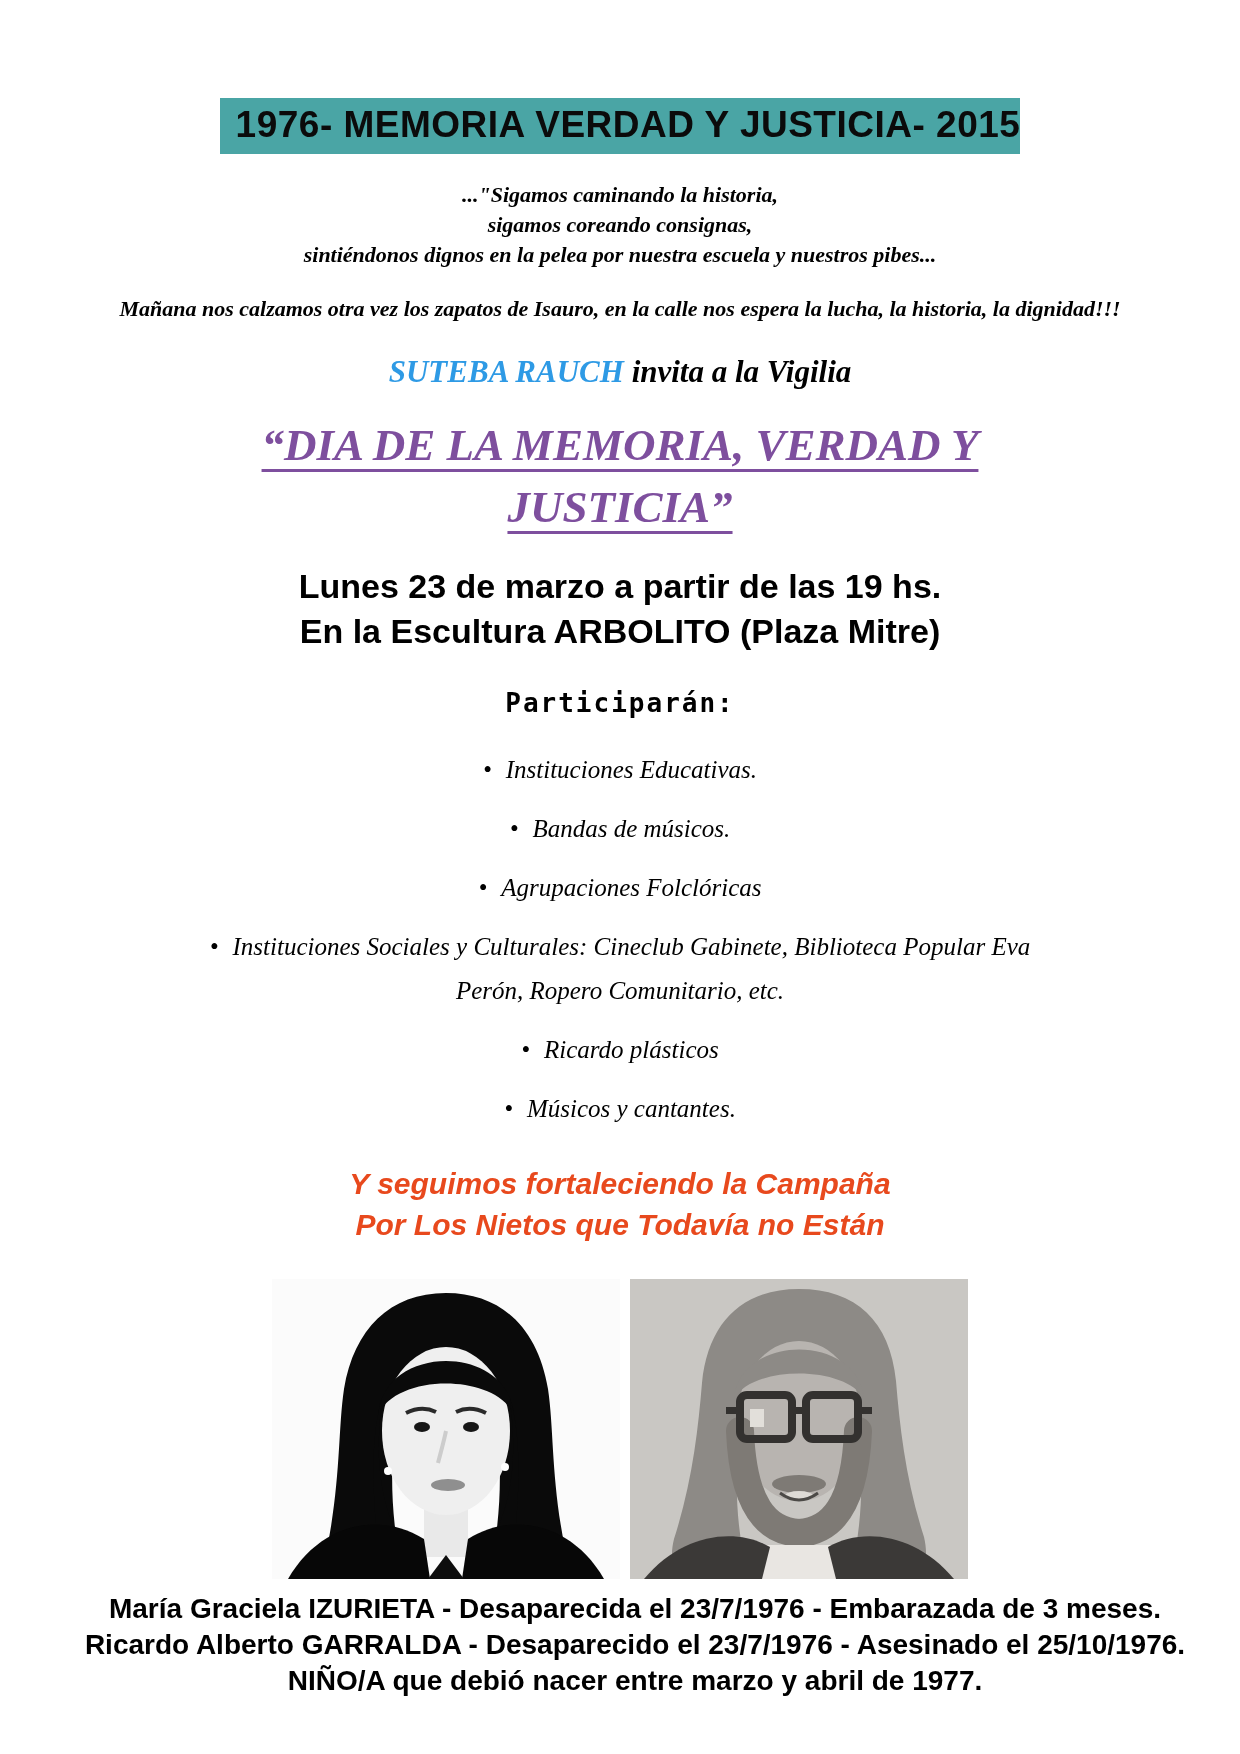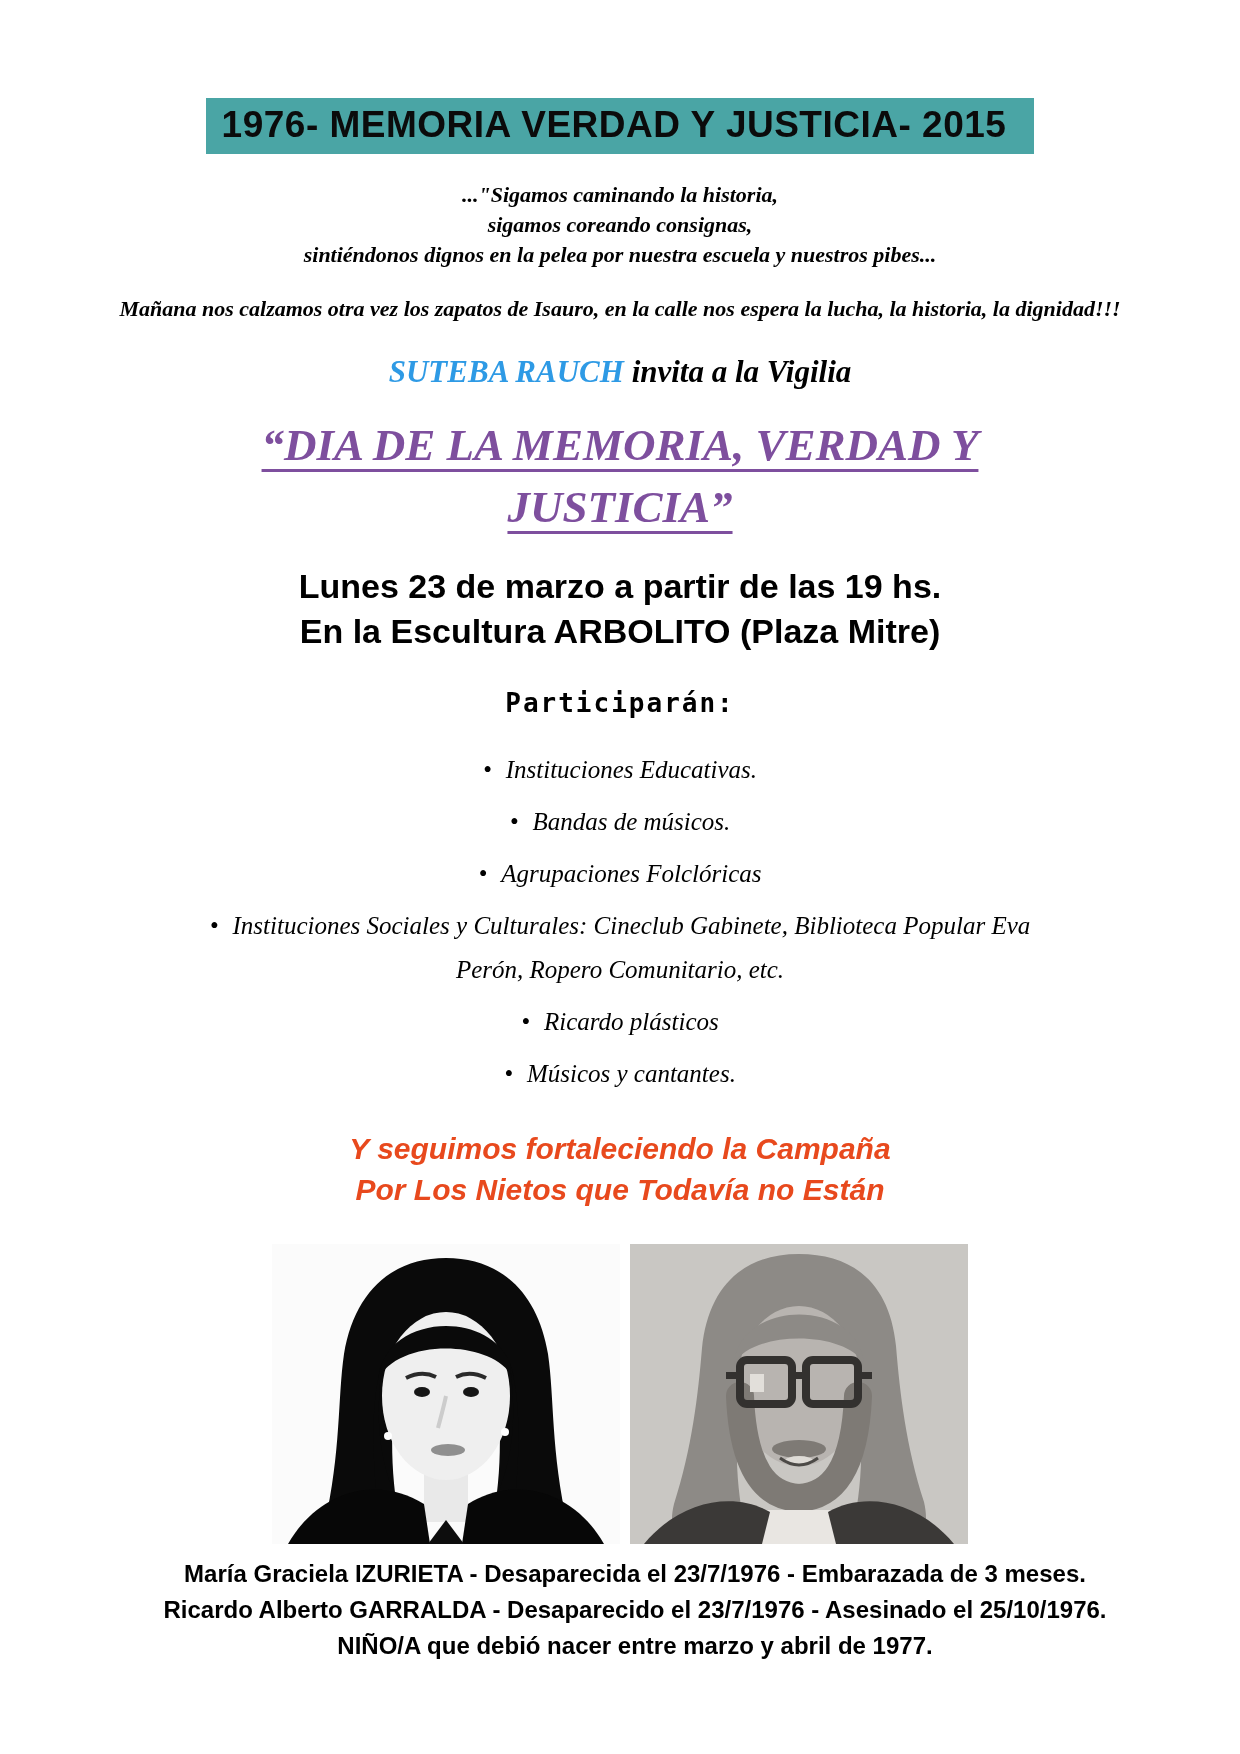--- a/index.html
+++ b/index.html
@@ -15,21 +15,21 @@
   }
   .header-bar{
     display:inline-block;
     margin-top:98px;
     background:#4AA5A5;
     color:#0b0b0b;
     font-family:"Liberation Sans", sans-serif;
     font-weight:bold;
     font-size:37px;
     line-height:1.15;
-    padding:6px 28px 7px 16px;
+    padding:6px 0 7px 16px;
     letter-spacing:0.5px;
     white-space:nowrap;
     text-align:center;
   }
   .quote{
     margin-top:26px;
     font-style:italic;
     font-weight:700;
     font-size:22px;
     line-height:30px;
@@ -76,21 +76,21 @@
     font-weight:bold;
     font-size:26px;
     letter-spacing:2px;
   }
   .bullet-list{
     margin:30px auto 0 auto;
     font-style:italic;
     font-size:25px;
     line-height:44px;
   }
-  .bullet-item{margin:8px auto;}
+  .bullet-item{margin:15px auto;}
   .bullet-item.wide{max-width:890px;font-style:italic;}
   .bullet-marker{margin-right:14px;}
   .campaign{
     margin-top:32px;
     font-family:"Liberation Sans", sans-serif;
     font-weight:bold;
     font-style:italic;
     font-size:30px;
     line-height:41px;
     color:#E8491D;
@@ -100,21 +100,21 @@
     display:flex;
     justify-content:center;
     align-items:flex-end;
     gap:10px;
   }
   .photo{display:block;}
   .captions{
     margin-top:12px;
     font-family:"Liberation Sans", sans-serif;
     font-weight:bold;
-    font-size:24px;
+    font-size:28px;
     line-height:36px;
     padding-left:30px;
   }
 </style>
 </head>
 <body>
 
 <div class="page">
 
   <div class="header-bar">1976- MEMORIA VERDAD Y JUSTICIA- 2015</div>

